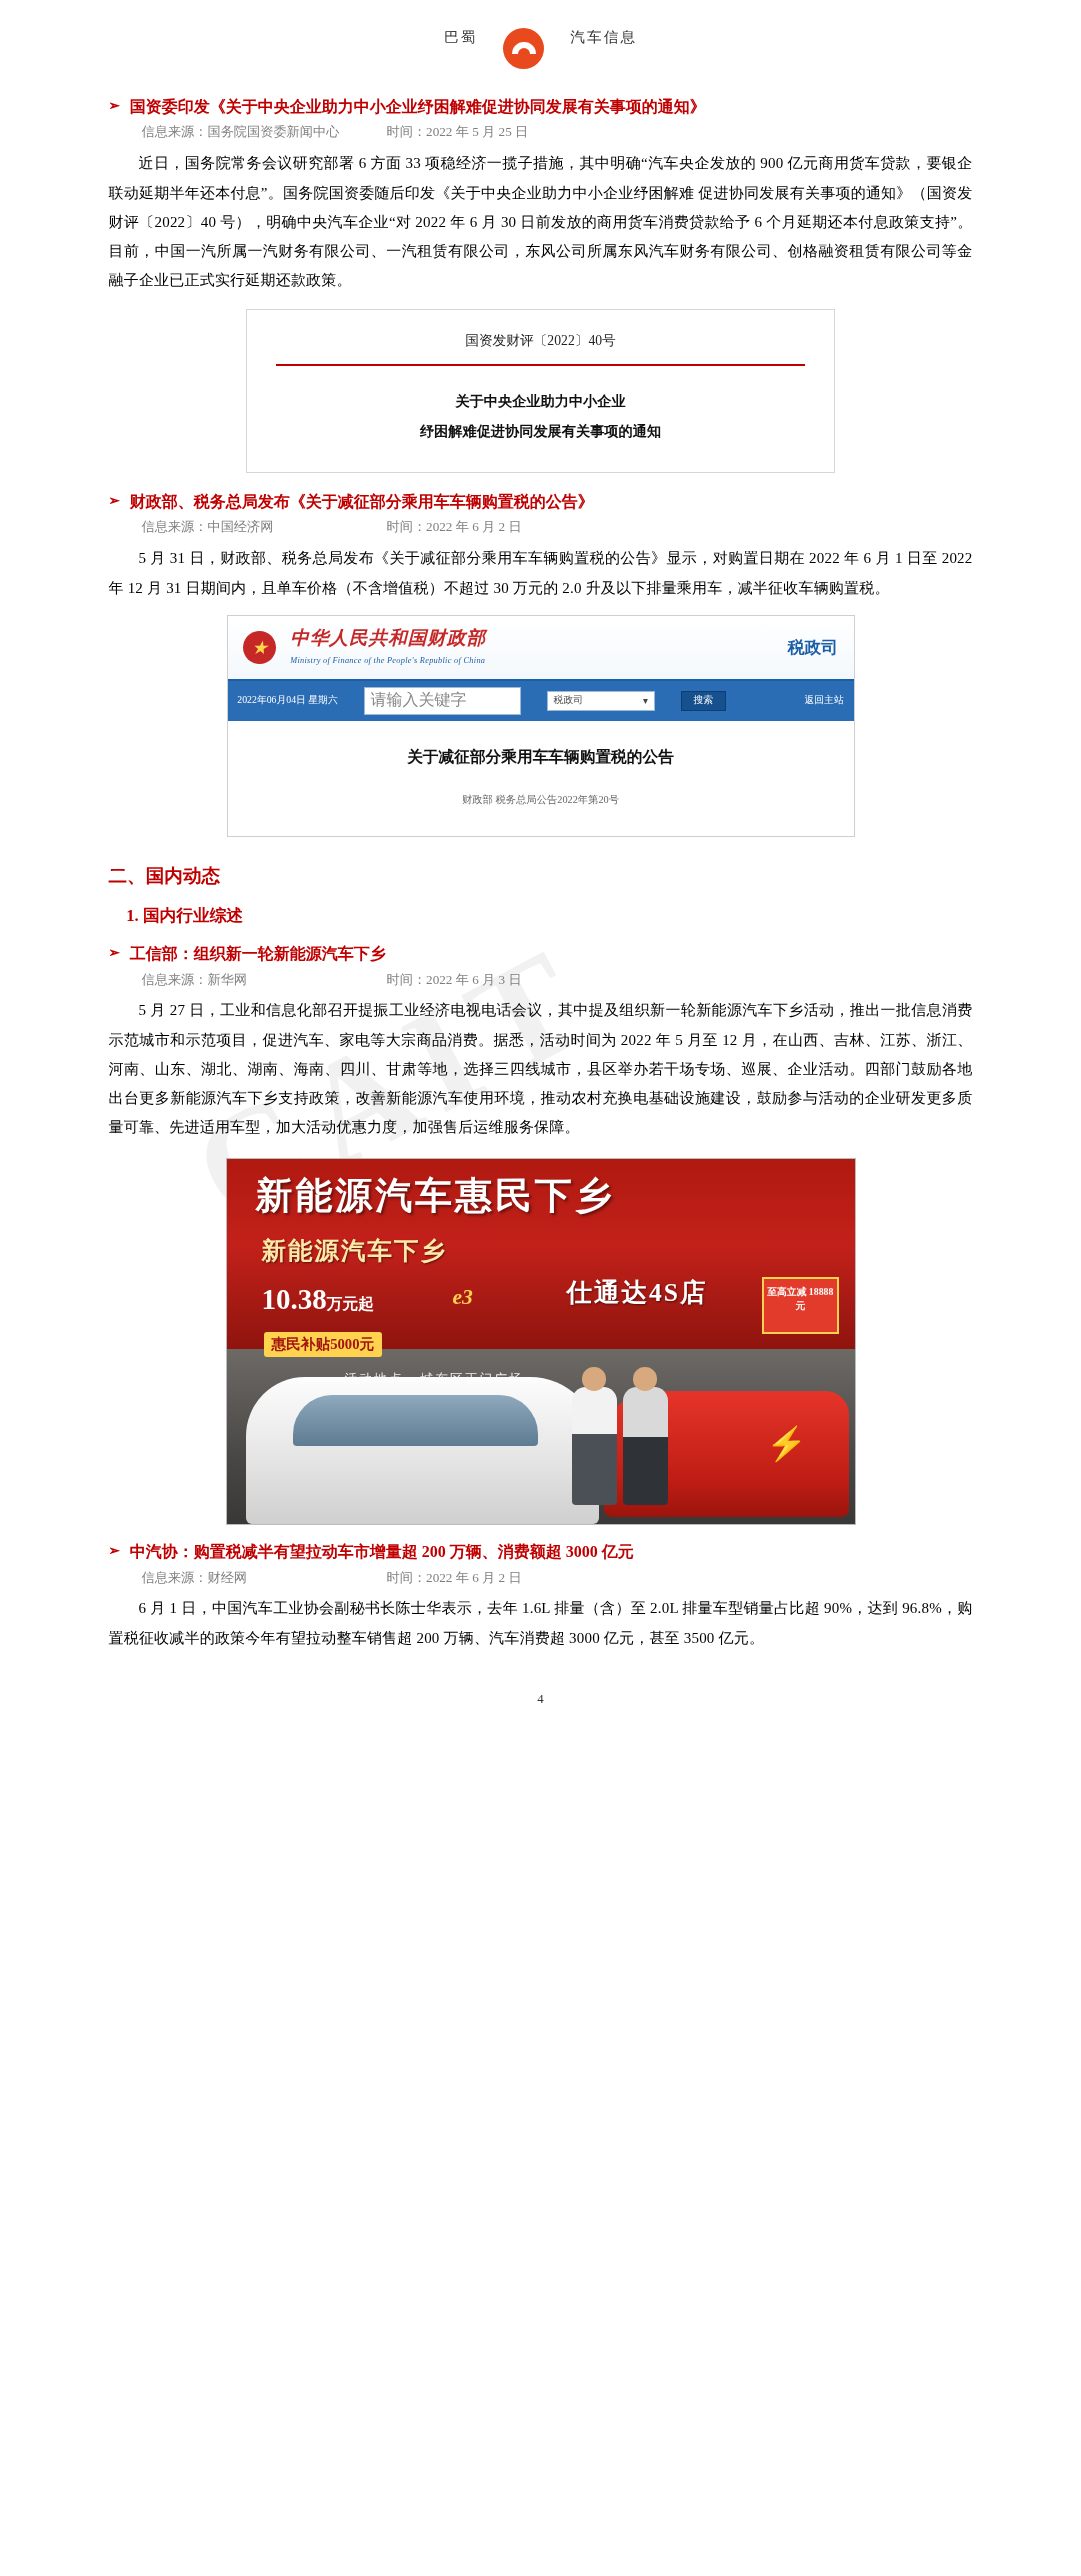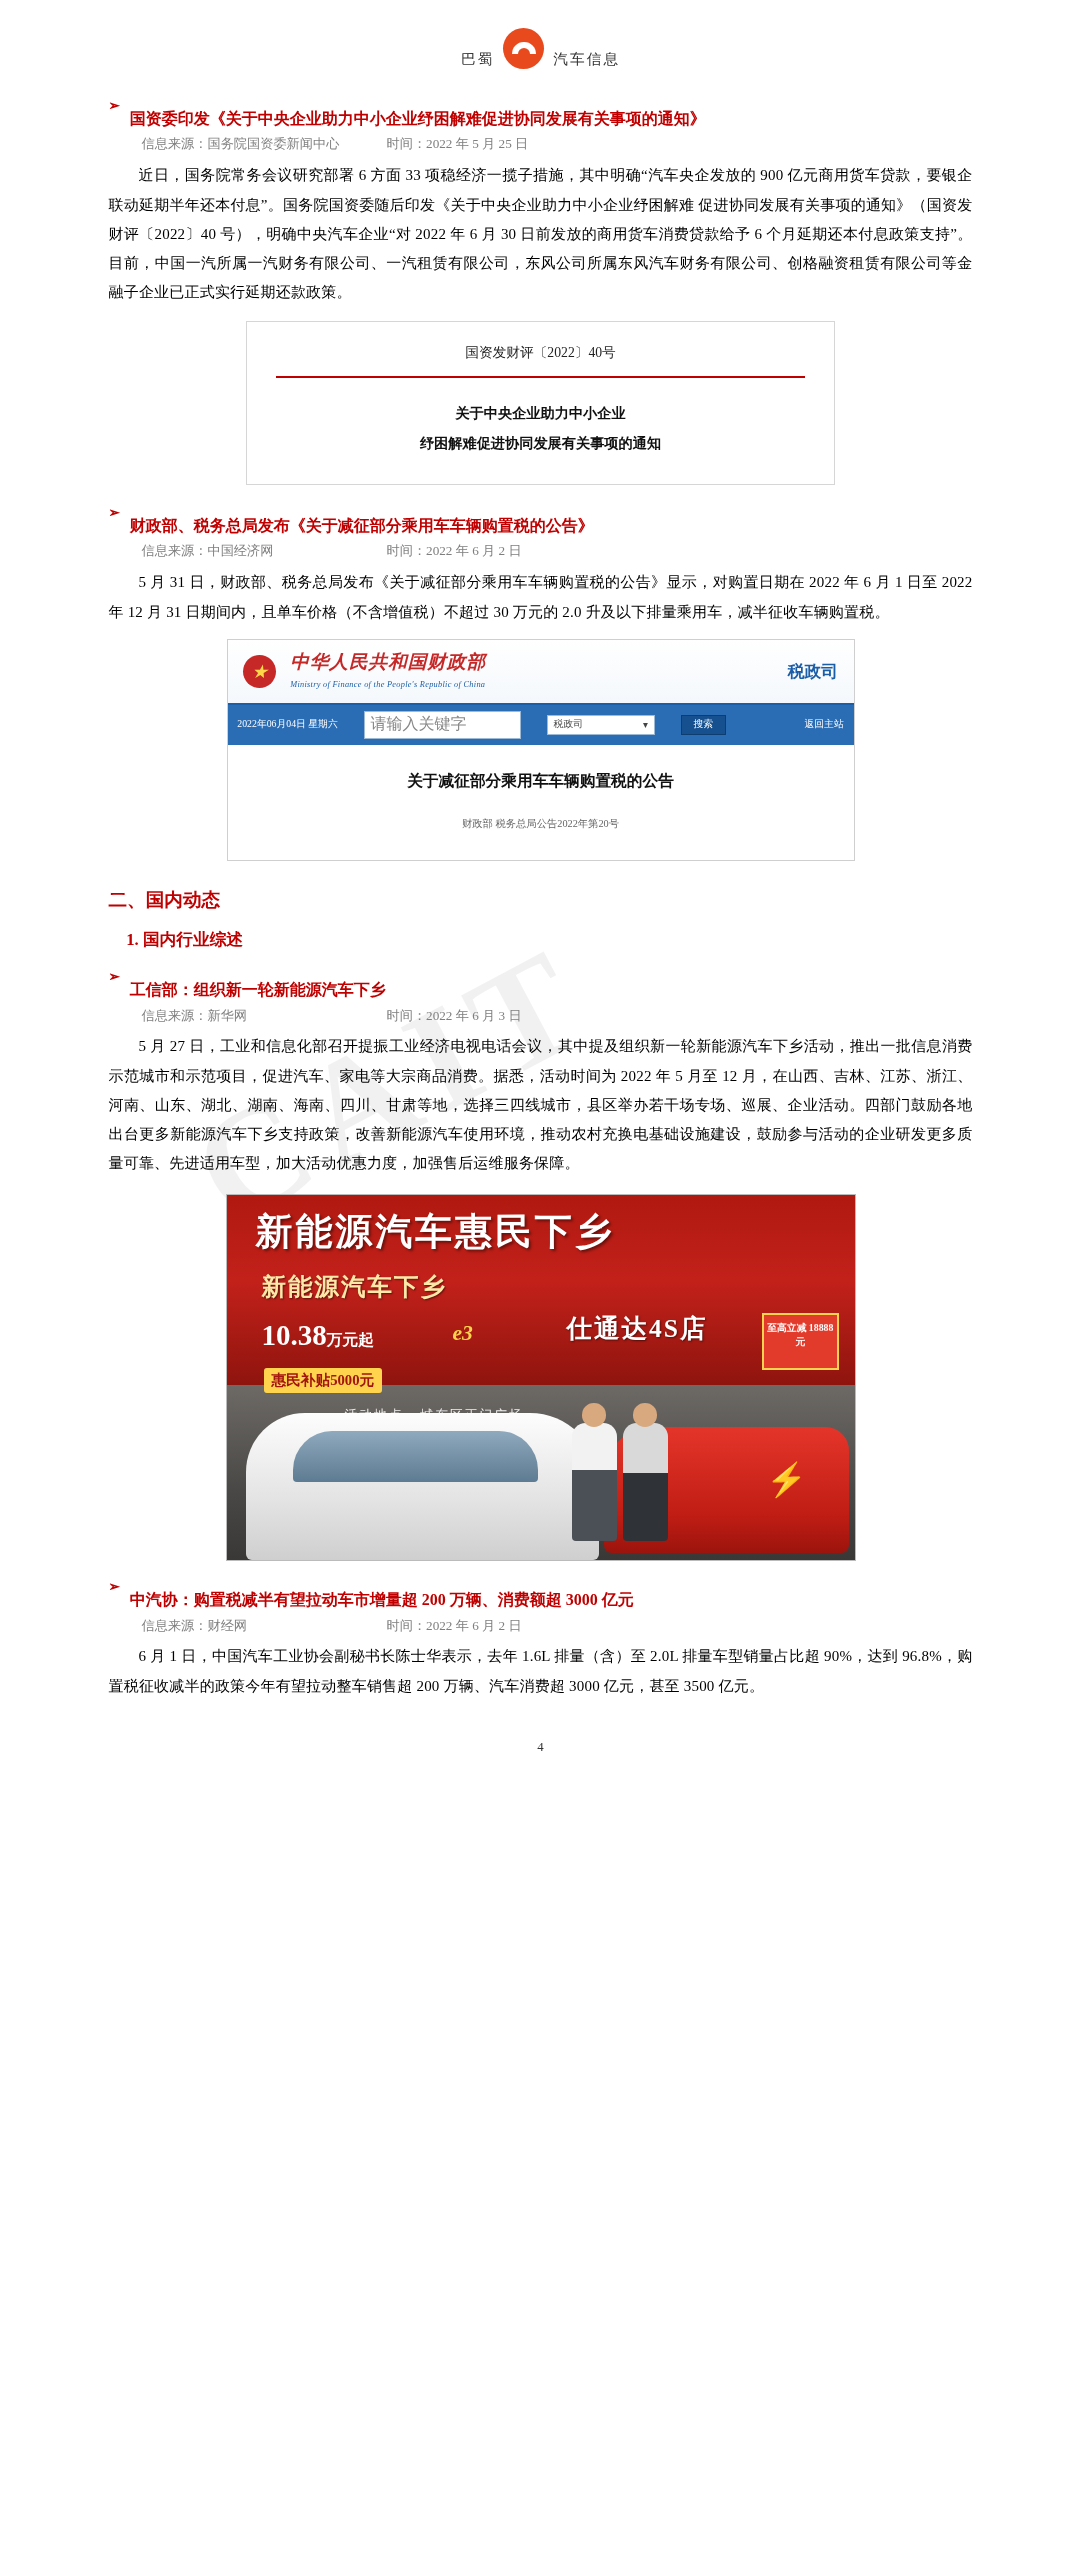--- a/index.html
+++ b/index.html
@@ -19,23 +19,23 @@
     width: 1081px;
     min-height: 2576px;
     box-sizing: border-box;
     padding: 27.5px 0 39px 0;
     background: #fff;
     overflow: hidden;
   }
   
   .doc-header {
     display: flex;
-    align-items: flex-end;
+    align-items: flex-start;
     justify-content: center;
-    gap: 9px;
+    gap: 26px;
     margin-bottom: 25.5px;
   }
   .doc-header .hdr-text {
     font-family: "Liberation Serif", serif;
     font-size: 14.7px;
     color: #333;
     letter-spacing: 2px;
   }
   .logo-mark {
     width: 41px;
@@ -100,21 +100,20 @@
     margin: 13.7px 0 3.9px 0;
   }
   .bullet-head .arrow {
     color: #c00000;
     font-size: 13.7px;
     flex: 0 0 auto;
     line-height: 1.75;
   }
   .bullet-head .htext {
     flex: 1 1 auto;
-    margin-top: 12px;
   }
   .meta-line {
     display: flex;
     color: #7f7f7f;
     font-size: 13.2px;
     margin: 2px 0 7.9px 33px;
   }
   .meta-line .src {
     width: 245px;
   }

